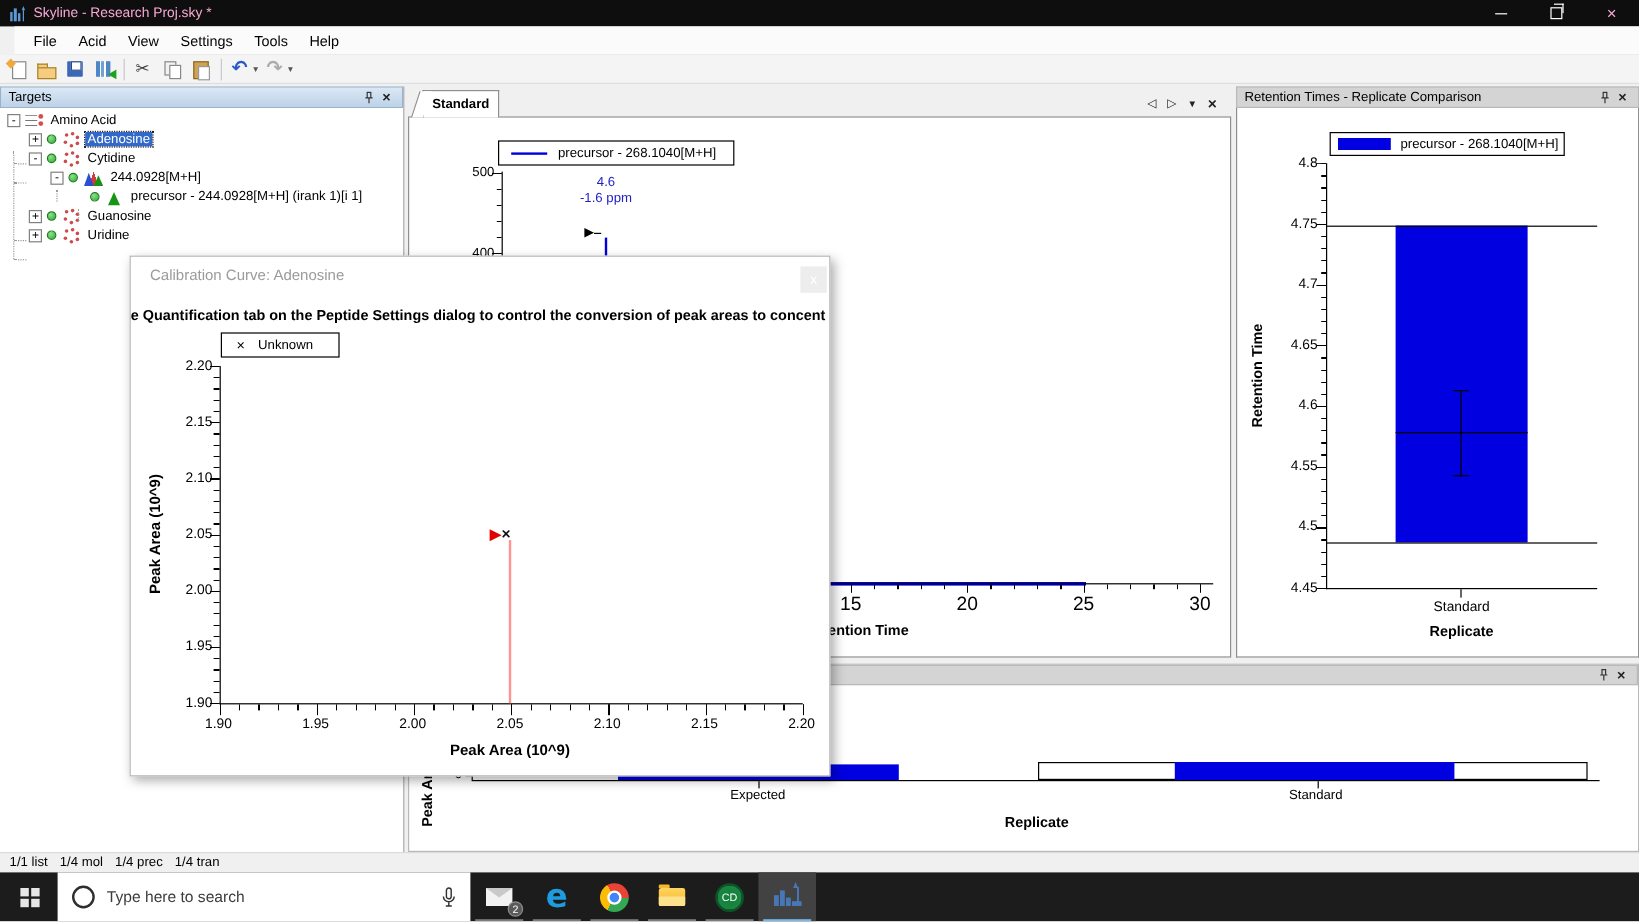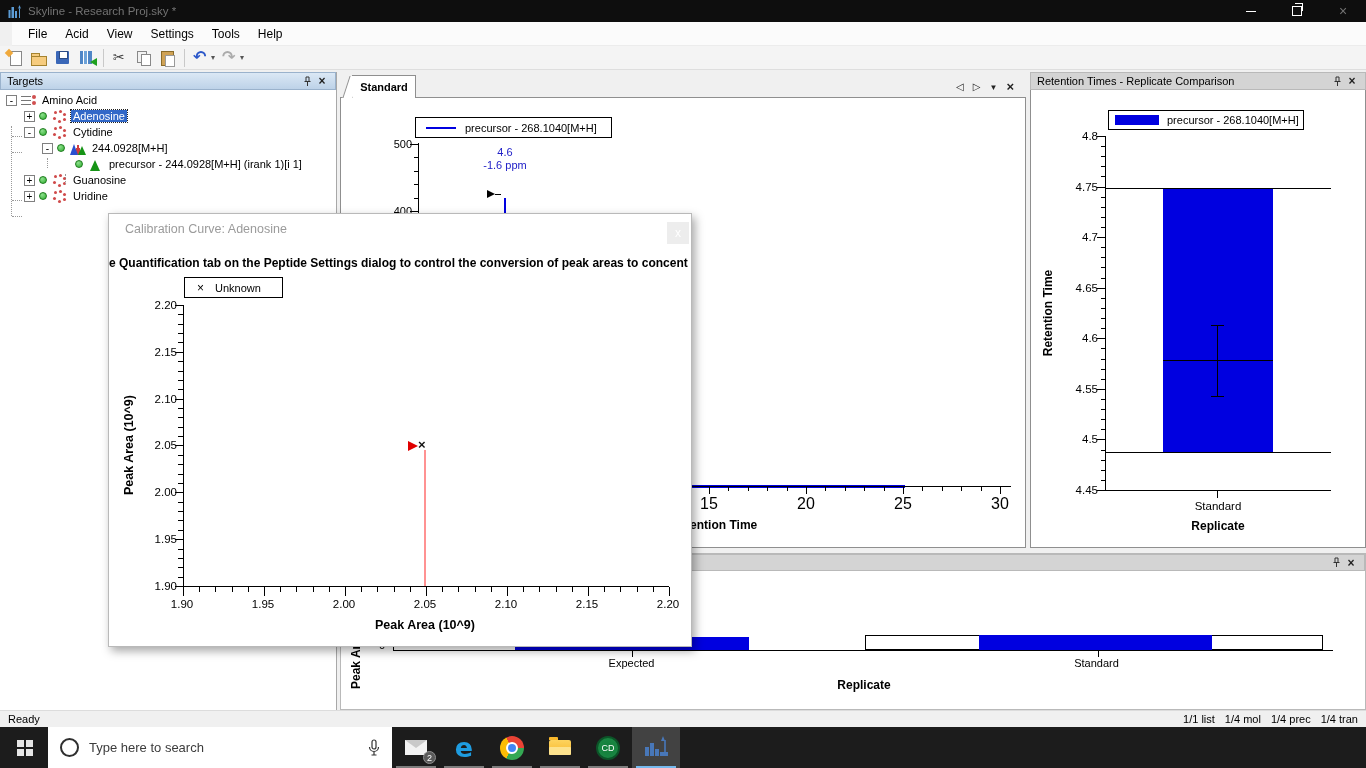--- a/index.html
+++ b/index.html
@@ -1,21 +1,21 @@
 <!DOCTYPE html>
 <html><head>
 <meta charset="utf-8">
 <style>
   html,body{margin:0;padding:0;}
   .screen{position:relative;width:1366px;height:768px;background:#f0f0f0;overflow:hidden;
     font-family:"Liberation Sans","DejaVu Sans",sans-serif;color:#000;}
   .abs{position:absolute;}
 
   
-  .titlebar{position:absolute;left:0;top:0;width:1366px;height:22px;background:#0e0e0e;color:#737373;
+  .titlebar{position:absolute;left:0;top:0;width:1366px;height:22px;background:#0e0e0e;color:#f9a8d4;
     display:flex;align-items:center;}
   .title-icon{margin:0 6px 0 8px;display:flex;}
   .title-text{font-size:11.5px;}
   .win-controls{position:absolute;right:0;top:0;height:22px;display:flex;}
   .win-btn{width:46px;height:22px;display:flex;align-items:center;justify-content:center;}
   .min-glyph{width:10px;height:1px;background:#fff;display:block;}
   .restore-glyph{width:8px;height:8px;border:1px solid #fff;position:relative;display:block;}
   .restore-glyph::before{content:'';position:absolute;left:2px;top:-4px;width:7px;height:7px;
     border-top:1px solid #fff;border-right:1px solid #fff;}
   .close-glyph{font-size:14px;line-height:14px;}
@@ -546,21 +546,20 @@
         <span>2.20</span>
       </div>
     <div class="abs cal-xlabel">Peak Area (10^9)</div>
     <div class="abs cal-ylabel">Peak Area (10^9)</div>
     <div class="abs cal-redline"></div>
     <div class="abs cal-arrow"></div>
     <div class="abs cal-marker"></div>
   </div>
 
   <div class="statusbar">
-    <span class="sb-left">Ready</span>
     <span class="sb-counts">
 
     <span>1/1 list</span>
         <span>1/4 mol</span>
         <span>1/4 prec</span>
         <span>1/4 tran</span>
       </span>
   </div>
 
   <div class="taskbar">

